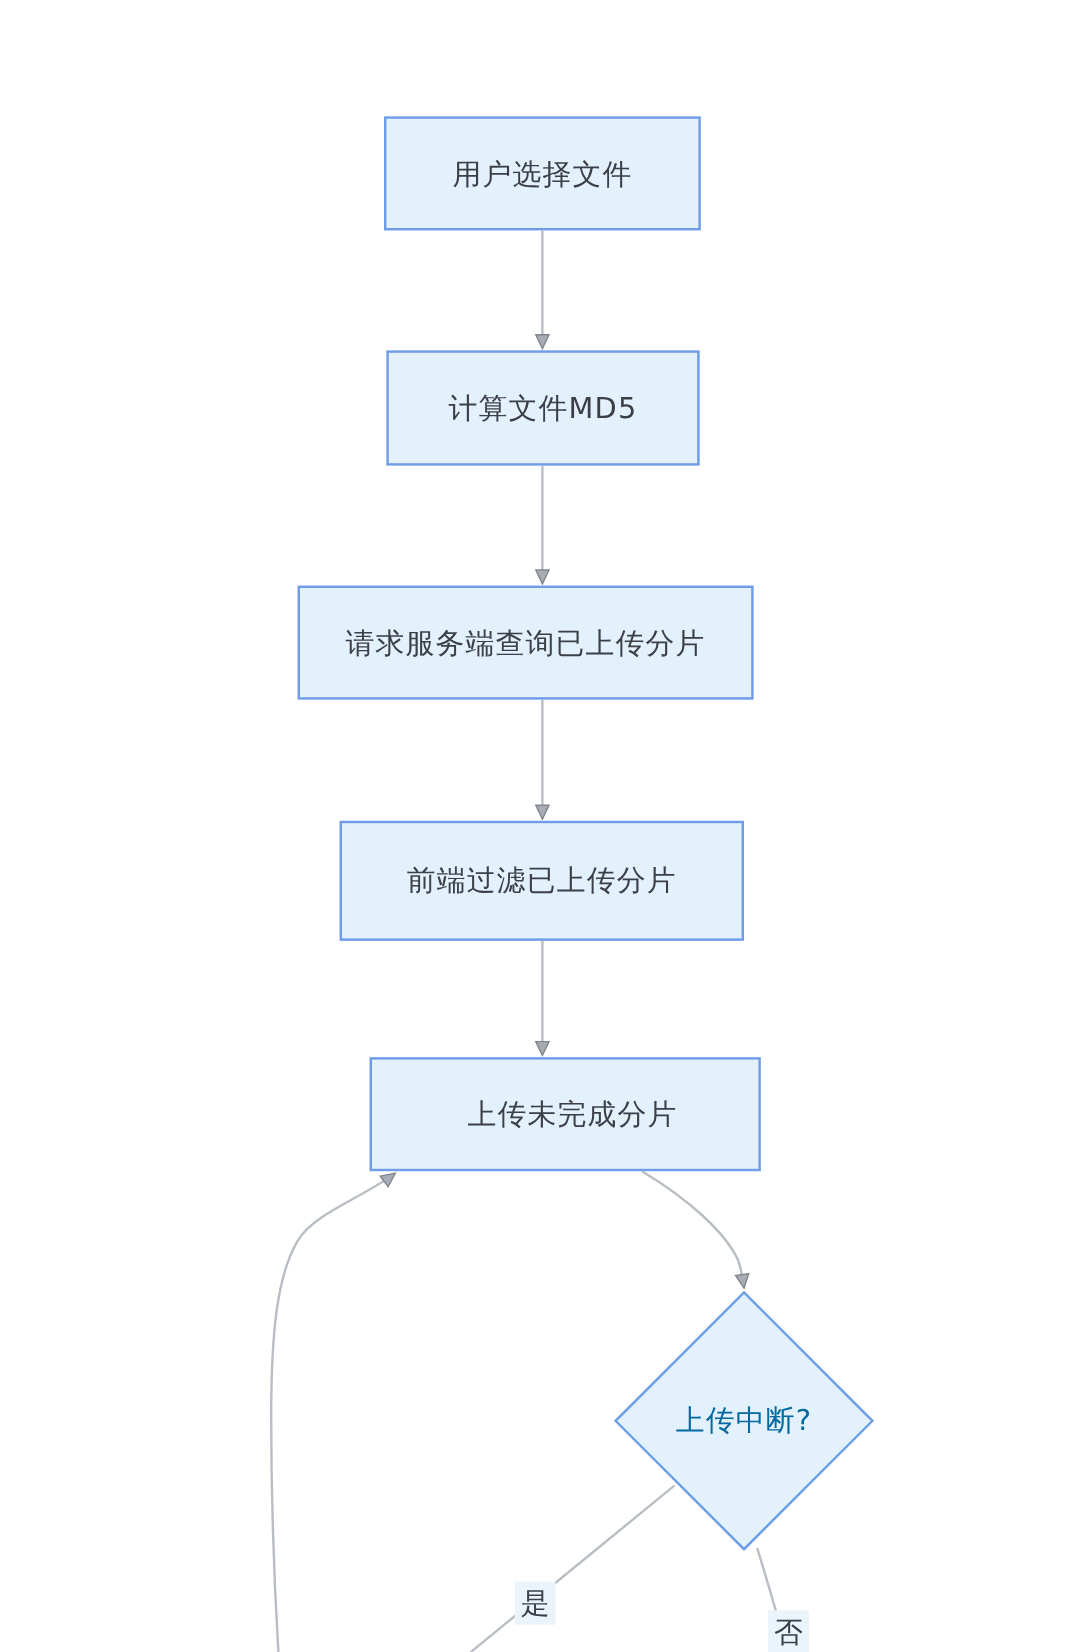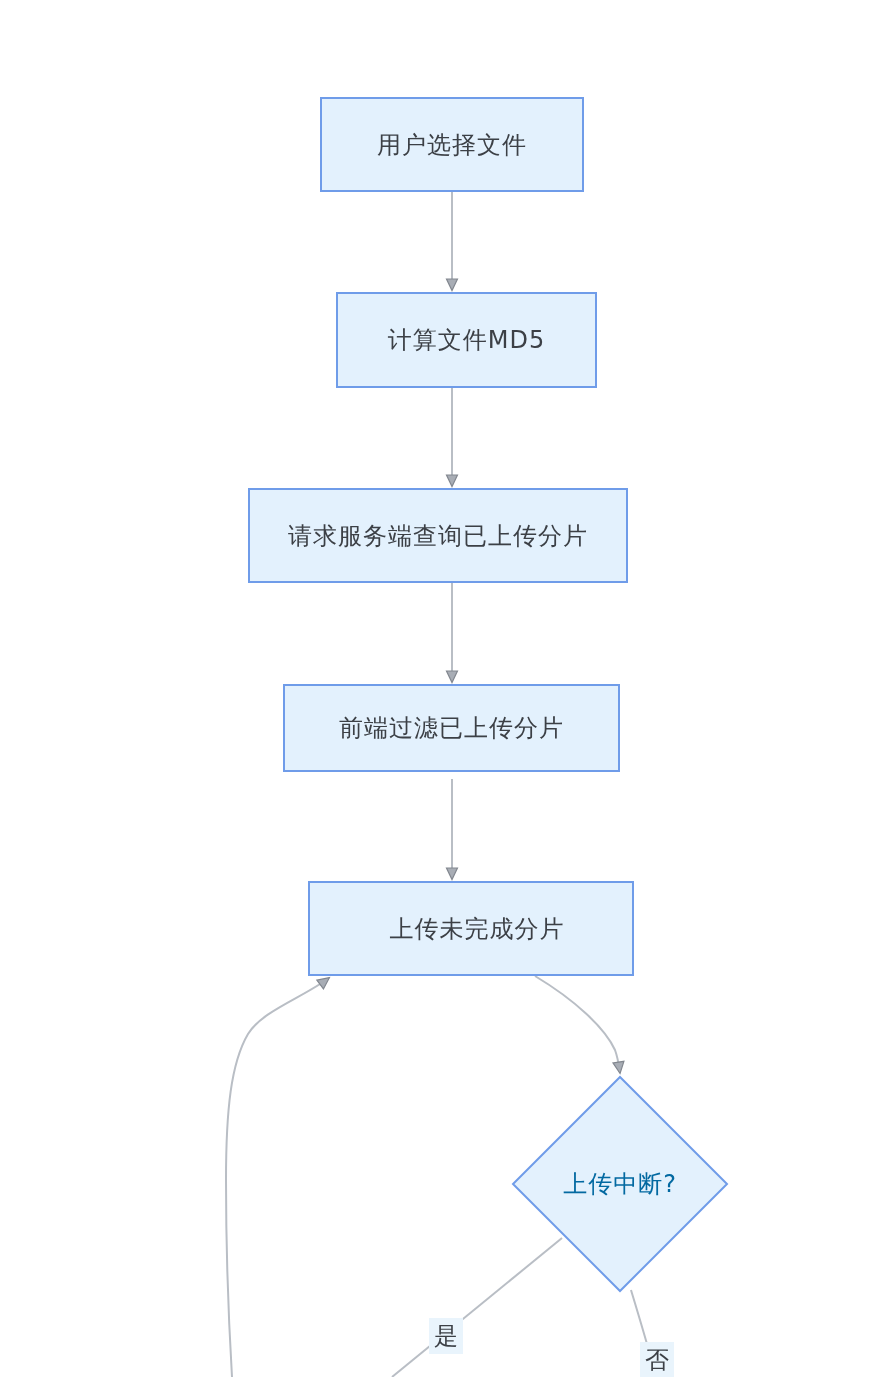--- a/index.html
+++ b/index.html
@@ -88,29 +88,29 @@
 
     <path d="M631 1290 C 640 1320 649 1349 656 1377" fill="none" stroke="#b9bec5" stroke-width="2"></path>
 
     <polygon points="620,1077 727,1184 620,1291 513,1184" fill="#e3f1fd" stroke="#6f9ce9" stroke-width="2"></polygon>
   </svg>
 
   <div class="node" style="left:320px; top:97px; width:264px; height:95px;">
     <span>用户选择文件</span>
   </div>
 
-  <div class="node" style="left:336px; top:292px; width:261px; height:96px;text-align:center;">
+  <div class="node" style="left:322px; top:292px; width:261px; height:96px;text-align:center;">
     <span>计算文件MD5</span>
   </div>
 
   <div class="node" style="left:248px; top:488px; width:380px; height:95px;">
     <span>请求服务端查询已上传分片</span>
   </div>
 
-  <div class="node" style="left:283px; top:684px; width:337px; height:88px;">
+  <div class="node" style="left:283px; top:684px; width:337px; height:100px;">
     <span>前端过滤已上传分片</span>
   </div>
 
   <div class="node" style="left:308px; top:881px; width:326px; height:95px;padding-left:12px;">
     <span>上传未完成分片</span>
   </div>
 
   <div class="diamond-label" style="left:540px; top:1160px; width:160px; height:48px;">
     <span>上传中断?</span>
   </div>

